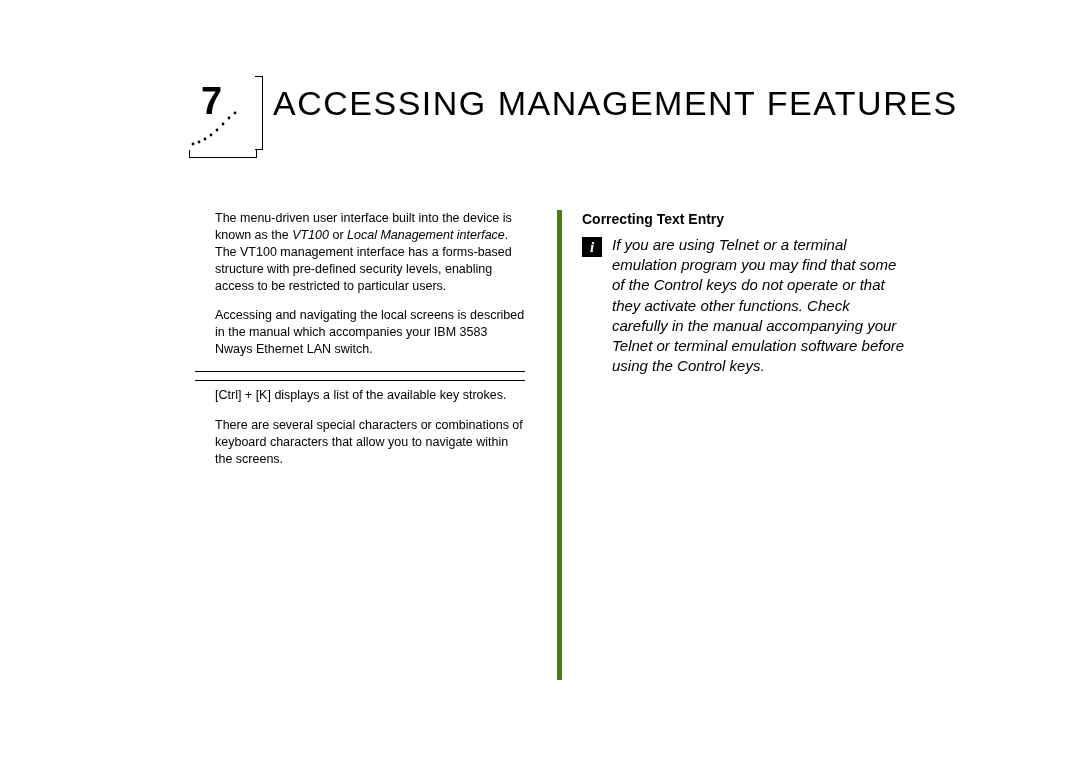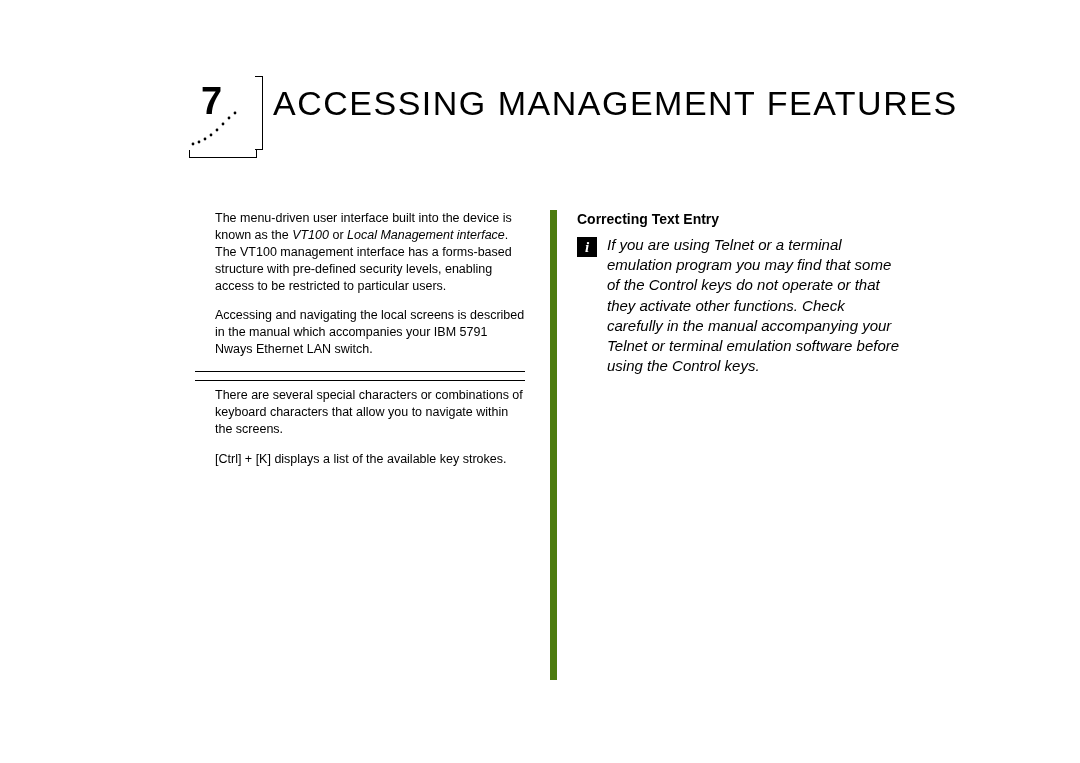--- a/index.html
+++ b/index.html
@@ -59,34 +59,34 @@
     }
     .chapter-title {
       font-size: 34px;
       font-weight: normal;
       letter-spacing: 1.5px;
       font-variant: small-caps;
       padding-top: 4px;
     }
     .content-area {
       display: flex;
-      gap: 5px;
+      gap: 12px;
       margin-top: 10px;
     }
     .column {
       width: 350px;
       font-size: 12.5px;
       line-height: 1.35;
     }
     .column-left {
       padding-right: 20px;
     }
     .column-right {
       padding-left: 20px;
-      border-left: 7px solid #4d7c0f;
+      border-left: 5px solid #4d7c0f;
       min-height: 470px;
     }
     .body-text {
       margin-bottom: 13px;
       padding-left: 20px;
     }
     .body-text .italic { font-style: italic; }
     .section-rule {
       border: none;
       border-top: 1px solid #000;
@@ -149,27 +149,27 @@
     </div>
     <div class="chapter-title">ACCESSING MANAGEMENT FEATURES</div>
   </div>
 
   <div class="content-area">
 
     <div class="column column-left">
       <p class="body-text">
         <span>The menu-driven user interface built into the device is known as the </span><span class="italic">VT100</span><span> or </span><span class="italic">Local Management interface</span><span>. The VT100 management interface has a forms-based structure with pre-defined security levels, enabling access to be restricted to particular users.</span>
       </p>
-      <p class="body-text">Accessing and navigating the local screens is described in the manual which accompanies your IBM 5791 Nways Ethernet LAN switch.</p>
+      <p class="body-text">Accessing and navigating the local screens is described in the manual which accompanies your IBM 3583 Nways Ethernet LAN switch.</p>
 
       <hr class="section-rule">
 
       <hr class="section-rule">
+      <p class="body-text">[Ctrl] + [K] displays a list of the available key strokes.</p>
       <p class="body-text">There are several special characters or combinations of keyboard characters that allow you to navigate within the screens.</p>
-      <p class="body-text">[Ctrl] + [K] displays a list of the available key strokes.</p>
     </div>
 
     <div class="column column-right">
       <h3 class="section-heading">Correcting Text Entry</h3>
       <div class="note-block">
         <div class="note-icon">
           <span class="note-icon-inner">i</span>
         </div>
         <div class="note-text">If you are using Telnet or a terminal emulation program you may find that some of the Control keys do not operate or that they activate other functions. Check carefully in the manual accompanying your Telnet or terminal emulation software before using the Control keys.</div>
       </div>

